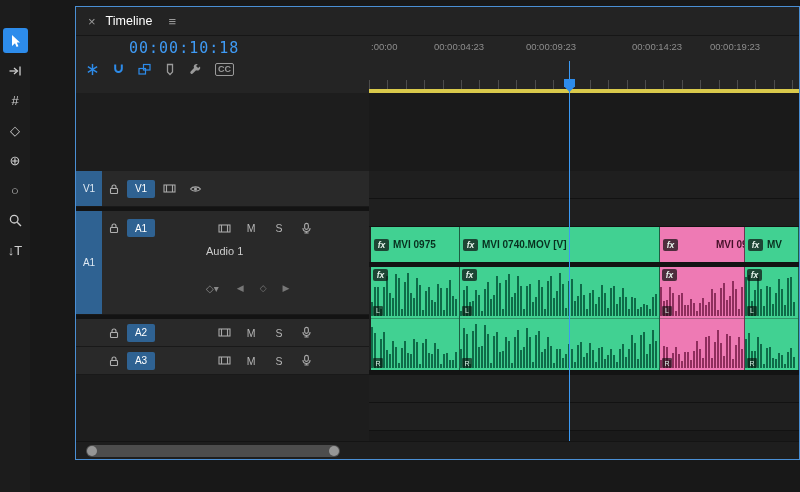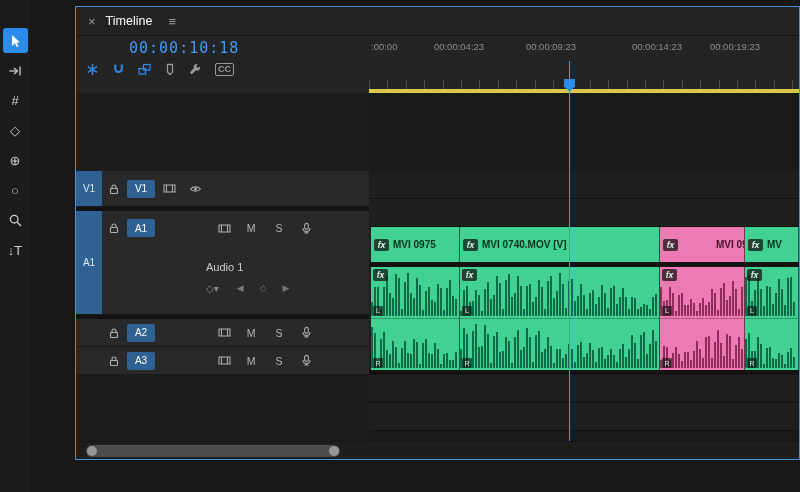--- a/index.html
+++ b/index.html
@@ -52,21 +52,21 @@
   .lockc{width:24px;color:#b0b0b0;cursor:pointer;}
   .chipc{width:30px;}
   .chip{min-width:24px;height:18px;border-radius:2px;display:flex;align-items:center;justify-content:center;
     font-size:10px;color:#c0c0c0;padding:0 2px;cursor:pointer;}
   .chip.blue{background:#2f6292;color:#fff;}
   .icn{width:26px;color:#a8a8a8;cursor:pointer;}
   .ms{width:28px;font-size:10.5px;color:#b5b5b5;cursor:pointer;}
   .agap{margin-left:55px;}
   .a1col{flex:1;display:flex;flex-direction:column;}
   .a1r1{display:flex;align-items:center;height:34px;}
-  .a1r2{height:28px;display:flex;align-items:flex-end;}
+  .a1r2{height:28px;display:flex;align-items:flex-start;}
   .trackname{margin-left:104px;font-size:11px;color:#cccccc;cursor:text;}
   .a1r3{height:30px;display:flex;align-items:center;color:#8a8a8a;}
   .kfpen{margin-left:104px;font-size:10px;cursor:pointer;}
   .kfnav{margin-left:18px;display:flex;gap:16px;font-size:9px;color:#777;}
   .kfnav span{cursor:pointer;}
 
   .lane{position:relative;background:#1f1f1f;border-bottom:1px solid #121212;box-sizing:border-box;}
   .lane.h28{height:28px;} .lane.h36{height:36px;} .lane.h104{height:104px;}
   .lanes .spacer{background:#1a1a1a;}
 

